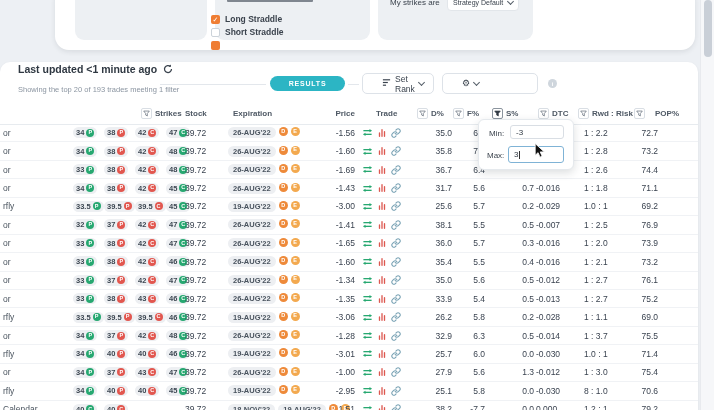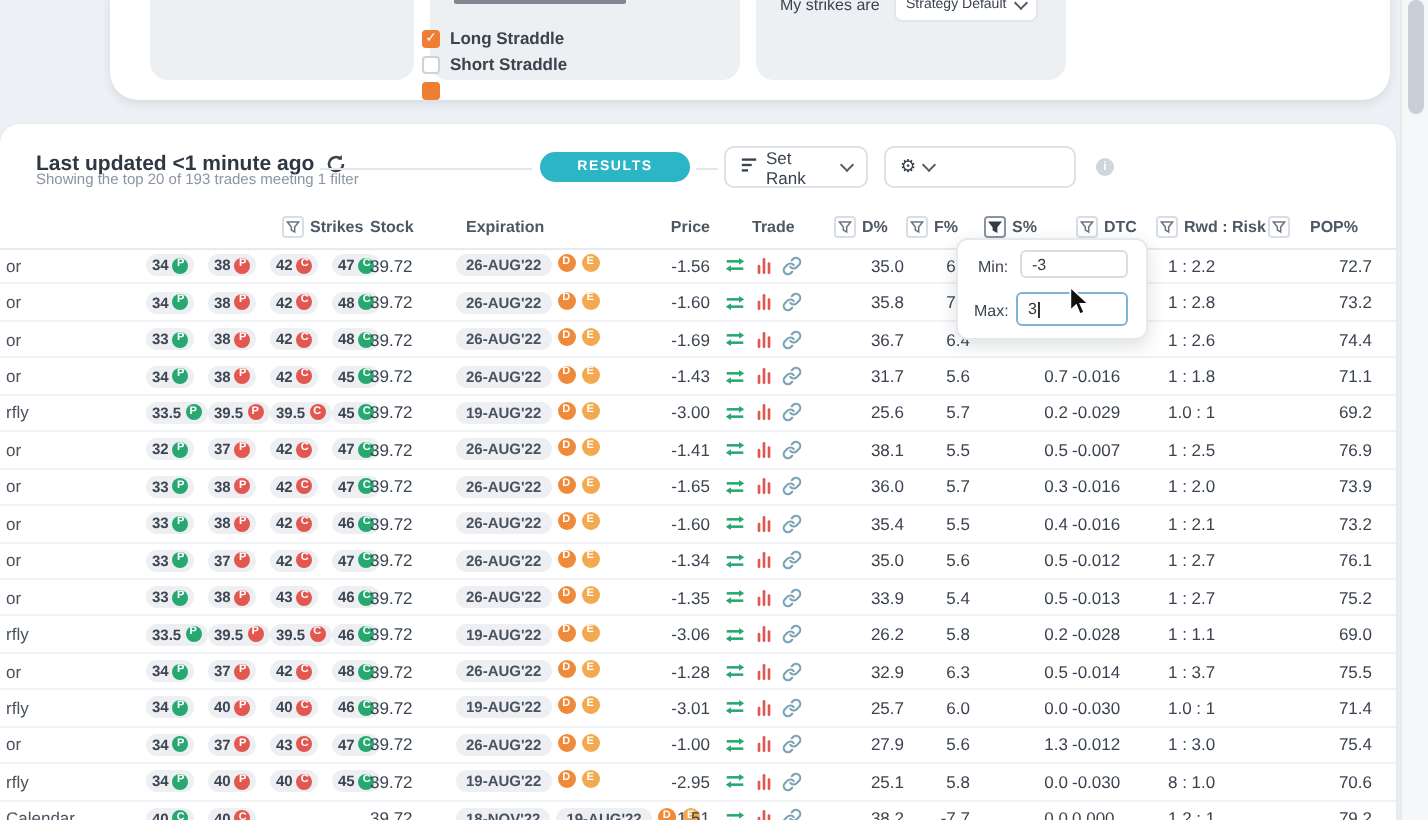--- a/index.html
+++ b/index.html
@@ -22,30 +22,30 @@
   .cbx-part{position:absolute;left:156px;top:55px;width:9px;height:9px;border-radius:2px;background:#ef7d33;}
   .strikes-label{position:absolute;left:335px;top:12px;font-size:8px;color:#3b434d;}
   .dd{position:absolute;left:392px;top:8px;width:72px;height:17px;background:#fff;border:1px solid #e2e6ea;
       border-radius:4px;display:flex;align-items:center;justify-content:space-between;padding:0 5px;box-sizing:border-box;}
   .dd-text{font-size:7px;color:#3b434d;white-space:nowrap;}
   .chev{width:4px;height:4px;border-right:1.2px solid #555e68;border-bottom:1.2px solid #555e68;
         transform:rotate(45deg);margin-top:-2px;flex:0 0 auto;}
   
   .results-panel{position:absolute;left:0;top:62px;width:698px;height:360px;background:#fff;
                  border-radius:10px 10px 0 0;box-shadow:0 1px 3px rgba(0,0,0,.07);}
-  .title{position:absolute;left:18px;top:14px;font-size:10.5px;font-weight:bold;color:#2f3842;display:flex;gap:6px;align-items:center;}
+  .title{position:absolute;left:18px;top:1px;font-size:10.5px;font-weight:bold;color:#2f3842;display:flex;gap:6px;align-items:center;}
   .subtitle{position:absolute;left:18px;top:23px;font-size:7.5px;color:#8b95a1;}
   .hline{position:absolute;top:22px;height:1px;background:#e3e7ec;}
   .hline.l{left:160px;width:106px;}
   .hline.r{left:348px;width:11px;}
   .results-btn{position:absolute;left:270px;top:14px;width:75px;height:15px;border-radius:8px;background:#2cb5c4;
                color:#fff;font-size:7px;font-weight:bold;letter-spacing:.8px;display:flex;align-items:center;justify-content:center;
                border:none;cursor:pointer;}
   .tool-btn{position:absolute;top:11px;height:21px;background:#fff;border:1px solid #dde2e8;border-radius:5px;
-            display:flex;align-items:center;gap:4px;padding:0 7px;box-sizing:border-box;font-size:8.5px;color:#39424d;cursor:pointer;}
+            display:flex;align-items:center;gap:4px;padding:0 19px;box-sizing:border-box;font-size:8.5px;color:#39424d;cursor:pointer;}
   .btn-setrank{left:362px;width:72px;}
   .btn-adjust{left:442px;width:96px;}
   .gear{font-size:9px;line-height:1;color:#39424d;}
   .info-dot{position:absolute;left:548px;top:17px;width:9px;height:9px;border-radius:50%;background:#cfd6dd;color:#fff;
             font-size:6px;display:flex;align-items:center;justify-content:center;font-weight:bold;}
   
   .thead,.tr{display:grid;grid-template-columns:55px 125px 48px 95px 36px 58px 36px 33px 48px 44px 50px 1fr;align-items:center;}
   .thead{position:absolute;left:0;top:41px;width:698px;height:21px;border-bottom:1px solid #e7ebef;
          font-size:8px;font-weight:bold;color:#4e5864;}
   .th{display:flex;align-items:center;gap:3px;white-space:nowrap;}
@@ -68,21 +68,21 @@
           display:flex;align-items:center;justify-content:center;line-height:1;flex:0 0 auto;}
   .dbadge.d{background:#ee8a3a;}
   .dbadge.e{background:#f3a94f;}
   .c-price{text-align:right;padding-right:4px;}
   .c-trade{display:flex;align-items:center;gap:4px;padding-left:3px;}
   .ticon{display:inline-flex;cursor:pointer;}
   .num{text-align:right;}
   .c-d{padding-right:1px;} .c-f{padding-right:1px;} .c-s{padding-right:0;}
   .c-dtc{text-align:left;padding-left:2px;}
   .c-rwd{text-align:left;padding-left:6px;}
-  .c-pop{text-align:right;padding-right:12px;}
+  .c-pop{text-align:right;padding-right:40px;}
   .funnel-box{width:11px;height:11px;border:1px solid #d9dee4;border-radius:2px;box-sizing:border-box;
               display:flex;align-items:center;justify-content:center;flex:0 0 auto;}
   
   .th.h-strikes{margin-left:86px;}
   .th.h-stock{margin-left:5px;} .th.h-exp{margin-left:5px;}
   .th.h-price{justify-content:flex-end;padding-right:4px;}
   .th.h-trade{margin-left:17px;}
   .th.h-pop{margin-left:6px;gap:10px;}
   
   .popup{position:absolute;left:478px;top:119px;width:94px;height:49px;background:#fff;border:1px solid #e5e9ed;

